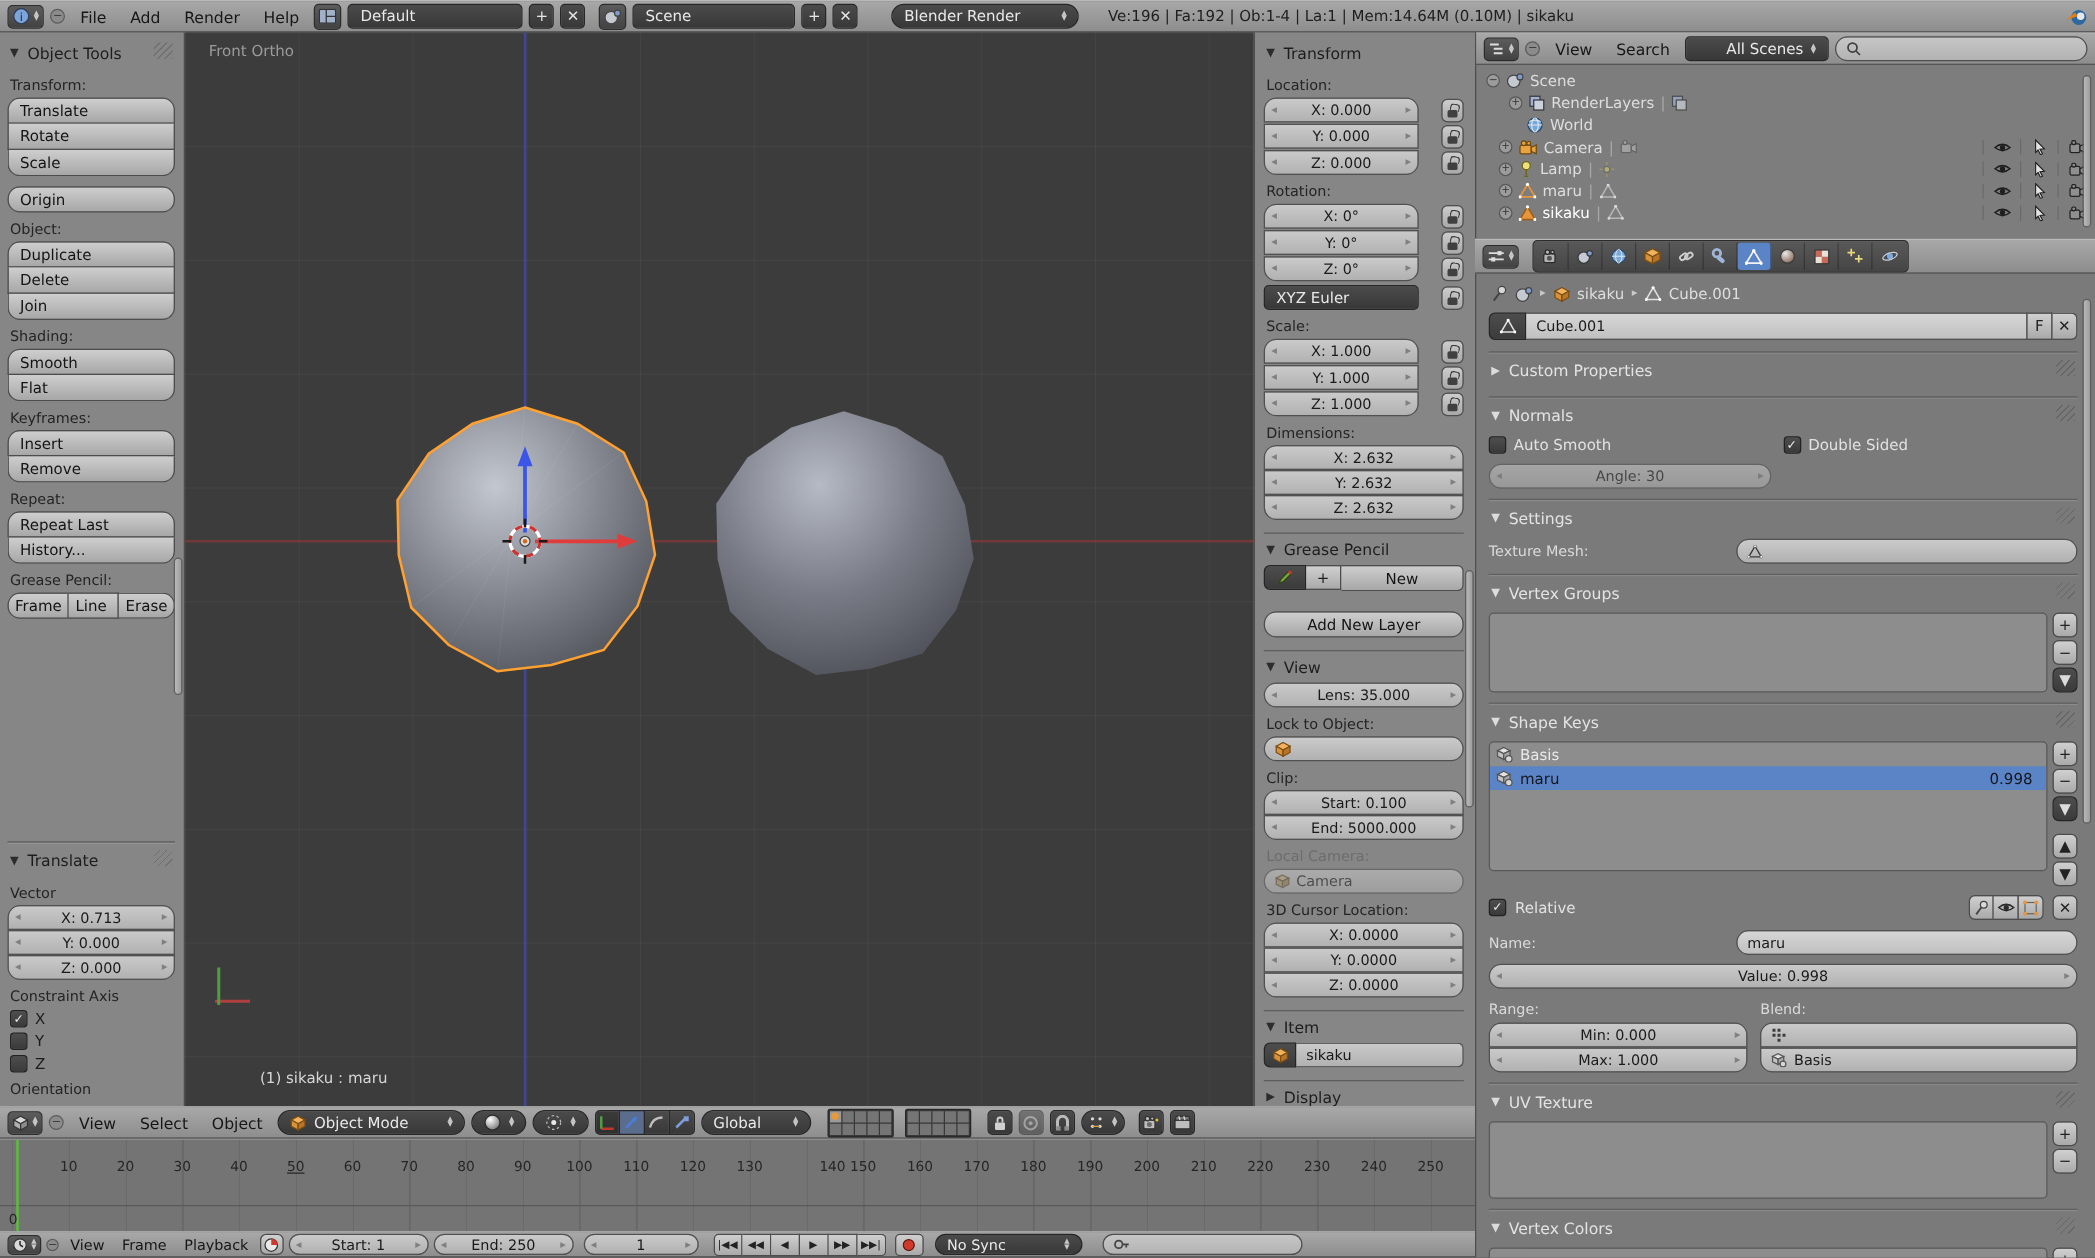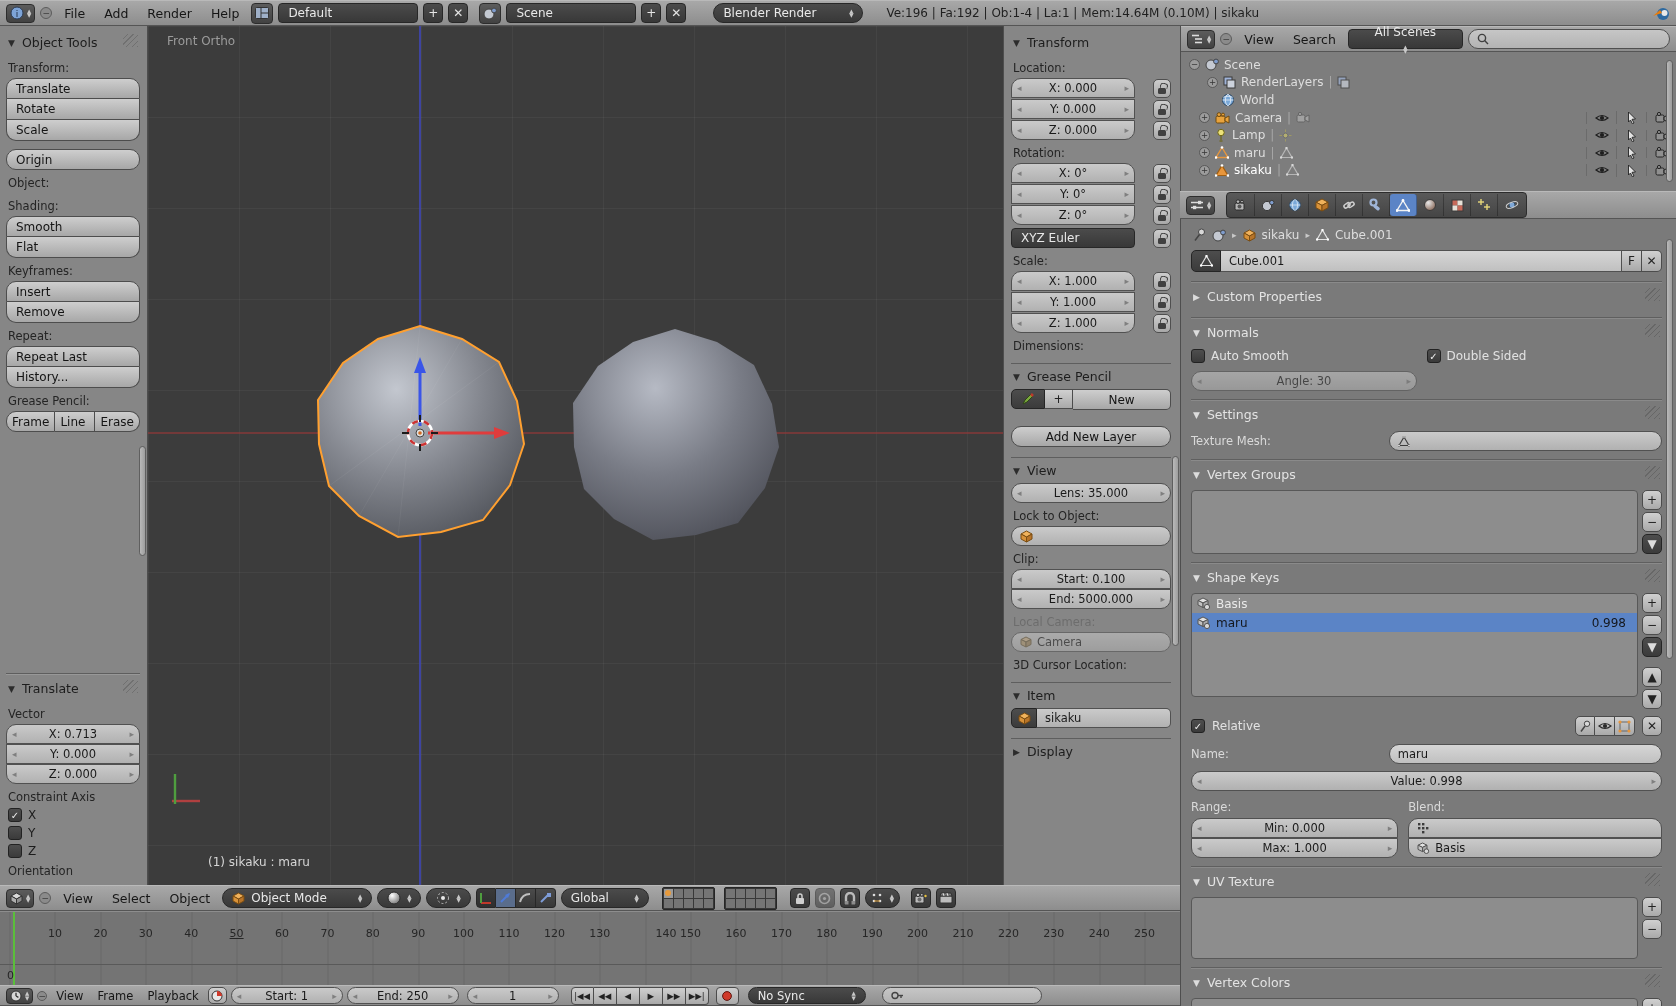--- a/index.html
+++ b/index.html
@@ -154,20 +154,25 @@
     <span class="grip"></span>
   </div>
   <div class="gl">Transform:</div>
   <div class="stackv">
     <div class="btn r-top">Translate</div>
     <div class="btn r-mid">Rotate</div>
     <div class="btn r-bot">Scale</div>
   </div>
   <div class="btn rnd" style="margin-top:8px;">Origin</div>
   <div class="gl">Object:</div>
+  <div class="stackv">
+    <div class="btn r-top">Duplicate</div>
+    <div class="btn r-mid">Delete</div>
+    <div class="btn r-bot">Join</div>
+  </div>
   <div class="gl">Shading:</div>
   <div class="stackv">
     <div class="btn r-top">Smooth</div>
     <div class="btn r-bot">Flat</div>
   </div>
   <div class="gl">Keyframes:</div>
   <div class="stackv">
     <div class="btn r-top">Insert</div>
     <div class="btn r-bot">Remove</div>
   </div>
@@ -293,20 +298,25 @@
     </div>
   <div class="rowlock">
       <span class="nfield r-mid" style="flex:1;">Y: 1.000</span>
       <span class="lockbtn"></span>
     </div>
   <div class="rowlock">
       <span class="nfield r-bot" style="flex:1;">Z: 1.000</span>
       <span class="lockbtn"></span>
     </div>
   <div class="gl">Dimensions:</div>
+  <div class="stackv">
+    <div class="nfield r-top">X: 2.632</div>
+    <div class="nfield r-mid">Y: 2.632</div>
+    <div class="nfield r-bot">Z: 2.632</div>
+  </div>
   <div class="paneltitle" style="margin-top:10px;border-top:1px solid #5e5e5e;">
       <span class="caret">▼</span>
       <span>Grease Pencil</span>
     </div>
   <div style="display:flex;">
     <span class="sq dark" style="border-radius:5px 0 0 5px;width:34px;">
         <svg width="14" height="14">
           <path d="M2 12 L4 8 L10 2 L12 4 L6 10 Z" fill="#7aa83c" stroke="#2e4418"></path>
           <path d="M10 2 L12 4" stroke="#c0392b" stroke-width="2.5"></path>
         </svg>
@@ -340,20 +350,25 @@
       <span class="iconwrap" style="margin-right:5px;">
         <svg width="12" height="12">
           <path d="M6 1 L11 3.5 L6 6 L1 3.5 Z" fill="#cbb089" stroke="#6a5a3a"></path>
           <path d="M1 3.5 L1 8.5 L6 11 L6 6 Z" fill="#b59a70" stroke="#6a5a3a"></path>
           <path d="M11 3.5 L11 8.5 L6 11 L6 6 Z" fill="#9d835c" stroke="#6a5a3a"></path>
         </svg>
       </span>
       <span>Camera</span>
     </div>
   <div class="gl">3D Cursor Location:</div>
+  <div class="stackv">
+    <div class="nfield r-top">X: 0.0000</div>
+    <div class="nfield r-mid">Y: 0.0000</div>
+    <div class="nfield r-bot">Z: 0.0000</div>
+  </div>
   <div class="paneltitle" style="margin-top:10px;border-top:1px solid #5e5e5e;">
       <span class="caret">▼</span>
       <span>Item</span>
     </div>
   <div style="display:flex;">
     <span class="sq dark" style="border-radius:5px 0 0 5px;width:26px;">
         <svg width="13" height="13">
           <path d="M6.5 1 L12 4 L6.5 7 L1 4 Z" fill="#f0b25c" stroke="#7a4d12"></path>
           <path d="M1 4 L1 9 L6.5 12 L6.5 7 Z" fill="#d89239" stroke="#7a4d12"></path>
           <path d="M12 4 L12 9 L6.5 12 L6.5 7 Z" fill="#b87428" stroke="#7a4d12"></path>
@@ -642,21 +657,21 @@
           </svg>
         </span>
       <span class="updn">
           <span>▲</span>
           <span>▼</span>
         </span>
     </span>
     <span class="collapse">−</span>
     <span class="menu">View</span>
     <span class="menu">Search</span>
-    <span class="ddark" style="width:115px;justify-content:center;border-radius:4px;flex-direction:column;">
+    <span class="ddark" style="width:115px;justify-content:flex-end;border-radius:4px;">
         <span>All Scenes</span>
         <span class="updn">
           <span>▲</span>
           <span>▼</span>
         </span>
       </span>
     <span class="searchpill">
         <span class="iconwrap">
           <svg width="12" height="12">
             <circle cx="5" cy="5" r="3.6" fill="none" stroke="#3f3f3f" stroke-width="1.4"></circle>

